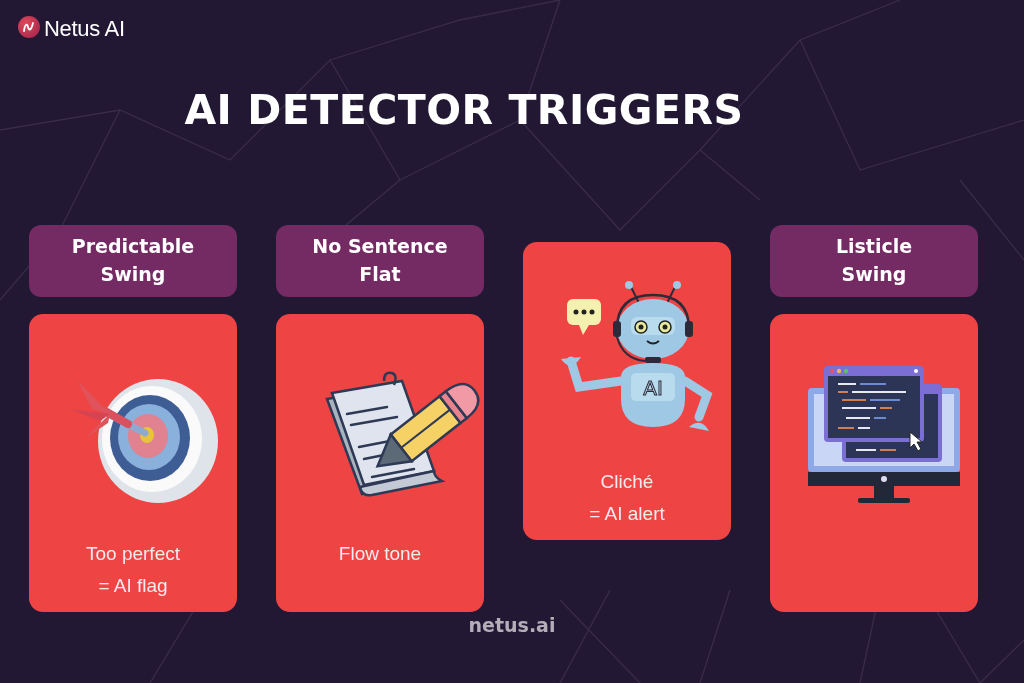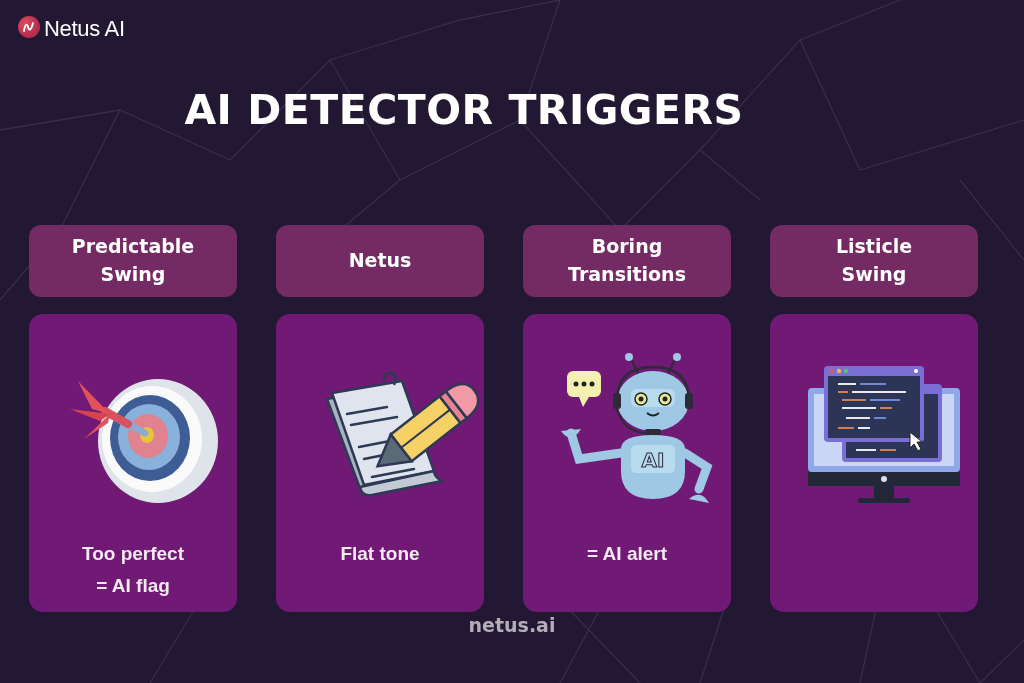--- a/index.html
+++ b/index.html
@@ -34,23 +34,22 @@
   .col { position: absolute; top: 197px; width: 208px; margin-top: 28px; }
   .col-head {
     height: 72px; border-radius: 12px;
     background: #742a62;
     display: flex; flex-direction: column; align-items: center; justify-content: center;
     font-weight: bold; font-size: 19px; line-height: 1.45;
     text-align: center; color: #fff;
   }
   .col-card {
     margin-top: 17px; height: 298px; border-radius: 14px;
-    background: #701a75;
+    background: #ef4444;
     position: relative;
-    font-weight: bold;
   }
   .card-art { position: absolute; left: 0; top: 40px; width: 232px; height: 160px; display: flex; justify-content: center; align-items: center; }
   .card-text {
     position: absolute; left: 0; width: 100%; top: 224px;
     text-align: center; font-size: 19px; line-height: 32px; color: #f4eaf0;
     font-family: "Liberation Sans", sans-serif;
   }
   .footer {
     position: absolute; left: 0; width: 1024px; top: 614px;
     text-align: center; font-weight: bold; font-size: 19px; color: #b4aeb9;
@@ -112,21 +111,22 @@
     </div>
     <div class="card-text">
       <div>Too perfect</div>
       <div>= AI flag</div>
     </div>
   </div>
 </div>
 
 <div class="col" style="left:276px;">
   <div class="col-head">
-    <span>Netus</span>
+    <span>No Sentence</span>
+    <span>Flat</span>
   </div>
   <div class="col-card">
     <div class="card-art">
       <svg width="180" height="150" viewBox="0 0 180 150">
         <path d="M25 40 L95 28 L130 120 L60 135 Z" fill="#a9b3bf" stroke="#2e3a55" stroke-width="2.5"></path>
         <path d="M30 34 L100 22 L132 112 L62 126 Z" fill="#dfe4ee" stroke="#2e3a55" stroke-width="2.5"></path>
         <path d="M58 128 Q60 138 70 136 L140 122 Q132 118 132 112 Z" fill="#c3cad6" stroke="#2e3a55" stroke-width="2.5"></path>
         <g stroke="#2e3a55" stroke-width="2.5" stroke-linecap="round">
           <line x1="45" y1="55" x2="85" y2="48"></line>
           <line x1="49" y1="66" x2="95" y2="58"></line>
@@ -138,30 +138,26 @@
         <g transform="rotate(-38 120 70)">
           <rect x="92" y="55" width="62" height="34" fill="#f6d165" stroke="#2e3a55" stroke-width="2.5"></rect>
           <line x1="92" y1="72" x2="154" y2="72" stroke="#2e3a55" stroke-width="2"></line>
           <rect x="154" y="55" width="8" height="34" fill="#e8838e" stroke="#2e3a55" stroke-width="2.5"></rect>
           <path d="M162 55 Q185 55 185 72 Q185 89 162 89 Z" fill="#f19aa6" stroke="#2e3a55" stroke-width="2.5"></path>
           <path d="M92 55 L62 72 L92 89 Z" fill="#5c6a78" stroke="#2e3a55" stroke-width="2.5"></path>
         </g>
       </svg>
     </div>
     <div class="card-text">
-      <div>Flat tone</div>
+      <div>Flow tone</div>
     </div>
   </div>
 </div>
 
 <div class="col" style="left:523px;">
-  <div class="col-head">
-    <span>Boring</span>
-    <span>Transitions</span>
-  </div>
   <div class="col-card">
     <div class="card-art">
       <svg width="180" height="170" viewBox="0 0 180 170">
         <rect x="18" y="22" width="34" height="26" rx="6" fill="#f4f0b0"></rect>
         <path d="M30 48 L34 58 L40 48 Z" fill="#f4f0b0"></path>
         <circle cx="27" cy="35" r="2.5" fill="#222"></circle>
           <circle cx="35" cy="35" r="2.5" fill="#222"></circle>
           <circle cx="43" cy="35" r="2.5" fill="#222"></circle>
         <line x1="82" y1="10" x2="90" y2="26" stroke="#2d2a3a" stroke-width="2"></line>
         <line x1="126" y1="10" x2="118" y2="26" stroke="#2d2a3a" stroke-width="2"></line>
@@ -182,20 +178,21 @@
         <path d="M72 100 Q72 86 104 86 Q136 86 136 100 L136 122 Q136 150 104 150 Q72 150 72 122 Z" fill="#9ec8e4"></path>
         <rect x="82" y="96" width="44" height="28" rx="5" fill="#b9dbee"></rect>
         <text x="104" y="118" text-anchor="middle" font-family="DejaVu Sans, sans-serif" font-size="20" fill="none" stroke="#2d2a3a" stroke-width="1">AI</text>
         <path d="M72 104 L30 110 L22 84" fill="none" stroke="#9ec8e4" stroke-width="9" stroke-linecap="round"></path>
         <path d="M12 82 Q22 96 32 80" fill="#9ec8e4"></path>
         <path d="M136 104 L158 118 L150 140" fill="none" stroke="#9ec8e4" stroke-width="9" stroke-linecap="round"></path>
         <path d="M140 150 Q152 140 160 154" fill="#9ec8e4"></path>
       </svg>
     </div>
     <div class="card-text">
+      <div>Cliché</div>
       <div>= AI alert</div>
     </div>
   </div>
 </div>
 
 <div class="col" style="left:770px;">
   <div class="col-head">
     <span>Listicle</span>
     <span>Swing</span>
   </div>

